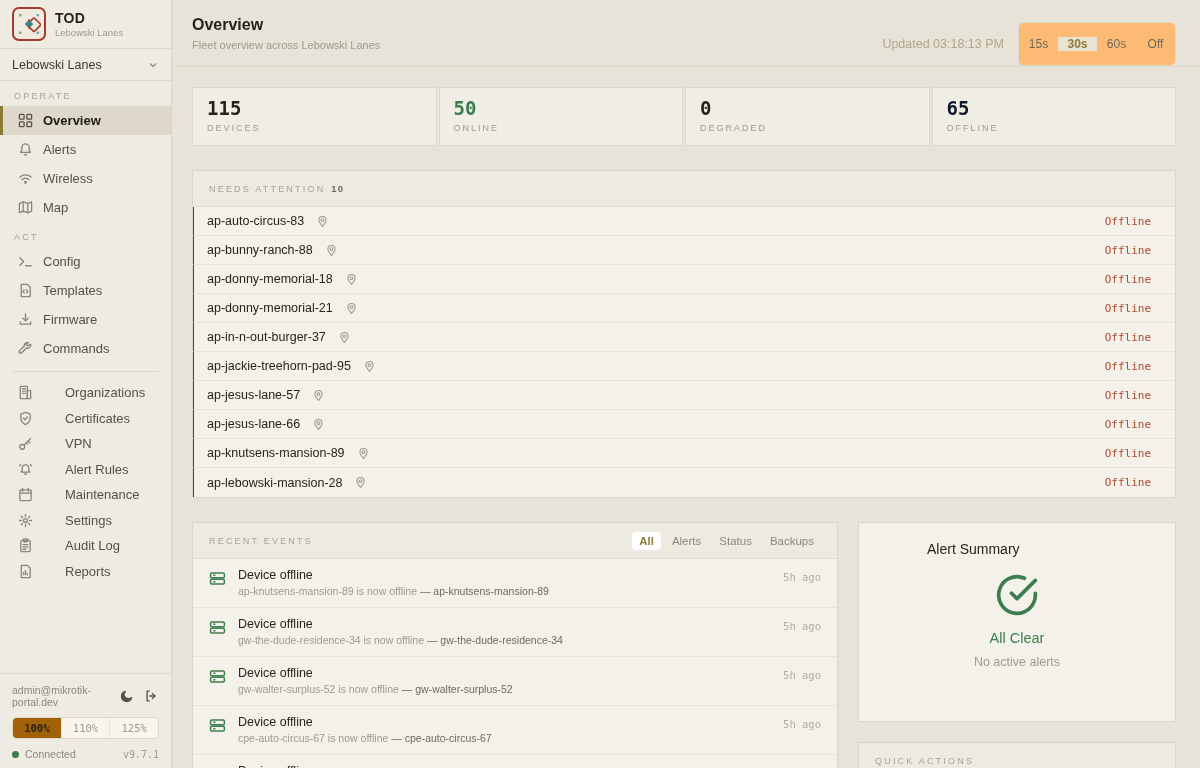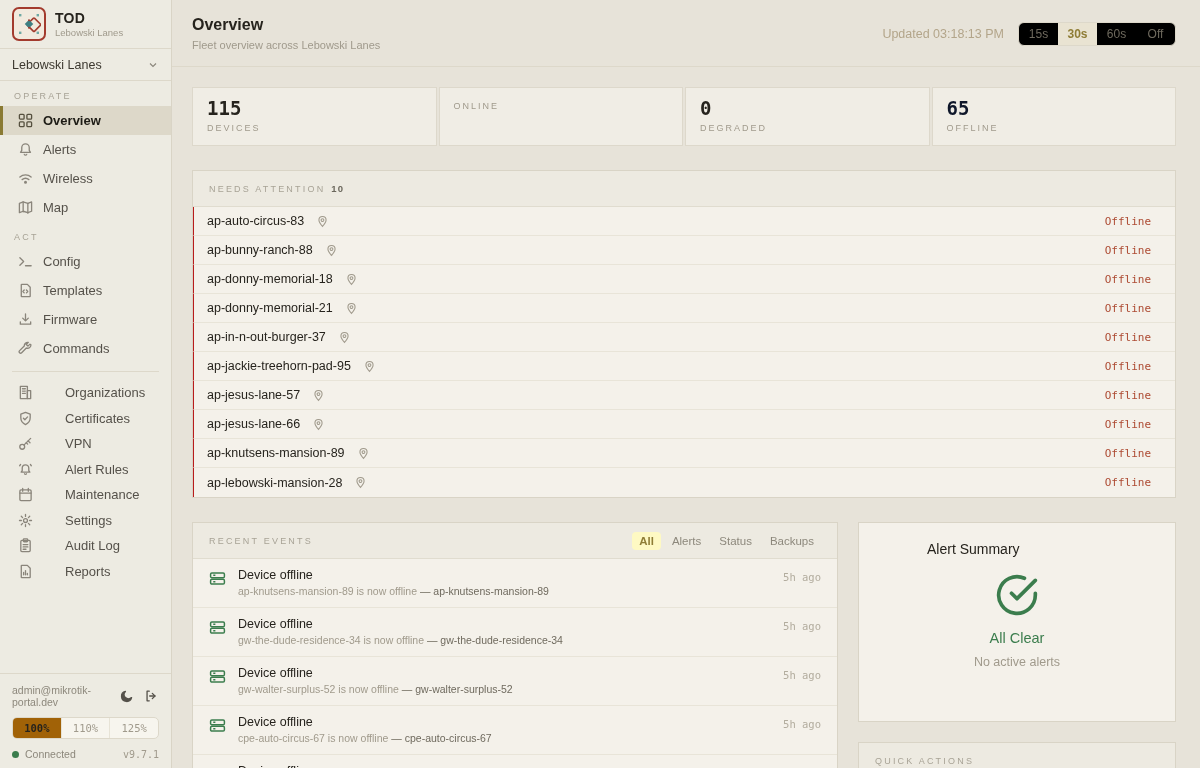--- a/index.html
+++ b/index.html
@@ -37,21 +37,21 @@
   .dot { width:7px; height:7px; border-radius:50%; background:#3b7d4d; }
   .version { margin-left:auto; font-family:"DejaVu Sans Mono", monospace; font-size:10px; color:#a09a8c; }
 
   
   .main { flex:1; display:flex; flex-direction:column; overflow:hidden; }
   .topbar { display:flex; align-items:flex-start; justify-content:space-between; padding:16px 24px 0 20px; height:67px; border-bottom:1px solid #ddd8ca; }
   .page-title { font-size:16px; font-weight:bold; }
   .page-sub { font-size:11px; color:#a09a8c; margin-top:5px; }
   .topbar-right { display:flex; align-items:center; gap:14px; margin-top:6px; }
   .updated { font-size:12.5px; color:#b3a58a; }
-  .refresh-seg { display:flex; background:#000000; border:1px solid #ddd8ca; border-radius:6px; overflow:hidden; height:24px; }
+  .refresh-seg { display:flex; background:#fdba74; border:1px solid #ddd8ca; border-radius:6px; overflow:hidden; height:44px;align-items:center; }
   .refresh-seg .rseg { min-width:39px; padding:0 6px; display:flex; align-items:center; justify-content:center; font-size:12px; color:#6f6a5e; cursor:pointer; }
   .refresh-seg .rseg.active { background:#e9e3d2; color:#8f7d36; font-weight:bold; }
   .content { flex:1; padding:20px 24px 0 20px; overflow:hidden; }
 
   
   .stats-row { display:grid; grid-template-columns:repeat(4,1fr); gap:2px; }
   .stat-card { background:#f0ede5; border:1px solid #ddd8cb; padding:9px 14px 8px; height:59px; }
   .stat-value { font-family:"DejaVu Sans Mono", monospace; font-size:19px; font-weight:bold; color:#26231d; }
   .stat-value.green { color:#3b7d4d; }
   .stat-value.red { color:#0f172a; }
@@ -68,21 +68,21 @@
   .att-name { font-size:12.5px; color:#26231d; }
   .pin { margin-left:12px; display:flex; }
   .pin svg { stroke:#a09a8c; fill:none; stroke-width:1.3; }
   .att-status { margin-left:auto; font-family:"DejaVu Sans Mono", monospace; font-size:11px; color:#ad4a32; }
 
   
   .bottom-grid { display:grid; grid-template-columns:646px 1fr; gap:20px; align-items:start; }
   .events-head { justify-content:space-between; }
   .event-tabs { display:flex; align-items:center; gap:4px; }
   .etab { padding:3px 7px; font-size:11.5px; color:#8d887c; border-radius:4px; cursor:pointer; }
-  .etab.active { background:#fef9c3; color:#8f7d36; font-weight:bold; }
+  .etab.active { background:#ffffff; color:#8f7d36; font-weight:bold; }
   .event-row { display:flex; align-items:flex-start; gap:12px; padding:9px 16px 10px; border-bottom:1px solid #e8e4d8; }
   .eicon { margin-top:2px; display:flex; }
   .eicon svg { stroke:#3b7d4d; fill:none; stroke-width:1.4; stroke-linejoin:round; }
   .e-main { flex:1; }
   .e-title { font-size:12.5px; color:#26231d; }
   .e-sub { font-size:10.5px; color:#a09a8c; margin-top:3px; }
   .e-sub .edevice { color:#6f6a5e; }
   .e-time { font-family:"DejaVu Sans Mono", monospace; font-size:10.5px; color:#b2ac9e; margin-top:3px; white-space:nowrap; }
 
   .right-col { display:flex; flex-direction:column; }
@@ -339,20 +339,21 @@
     </header>
 
     <div class="content">
 
       <div class="stats-row">
         <div class="stat-card">
           <div class="stat-value">115</div>
           <div class="stat-label">DEVICES</div>
         </div>
         <div class="stat-card">
+          <div class="stat-value green">50</div>
           <div class="stat-label">ONLINE</div>
         </div>
         <div class="stat-card">
           <div class="stat-value">0</div>
           <div class="stat-label">DEGRADED</div>
         </div>
         <div class="stat-card">
           <div class="stat-value red">65</div>
           <div class="stat-label">OFFLINE</div>
         </div>

